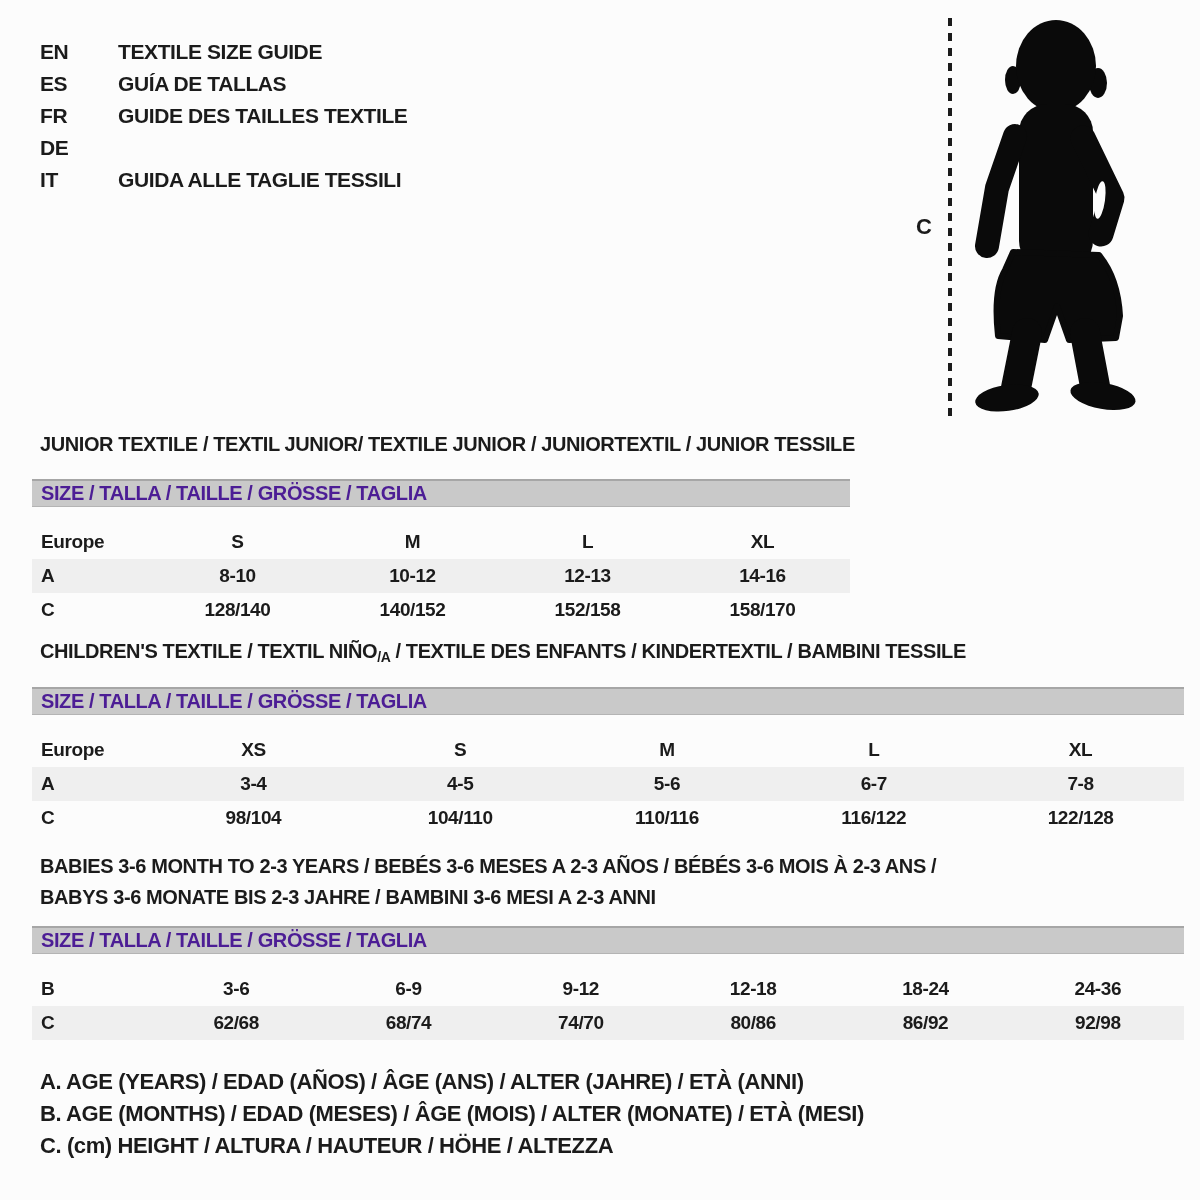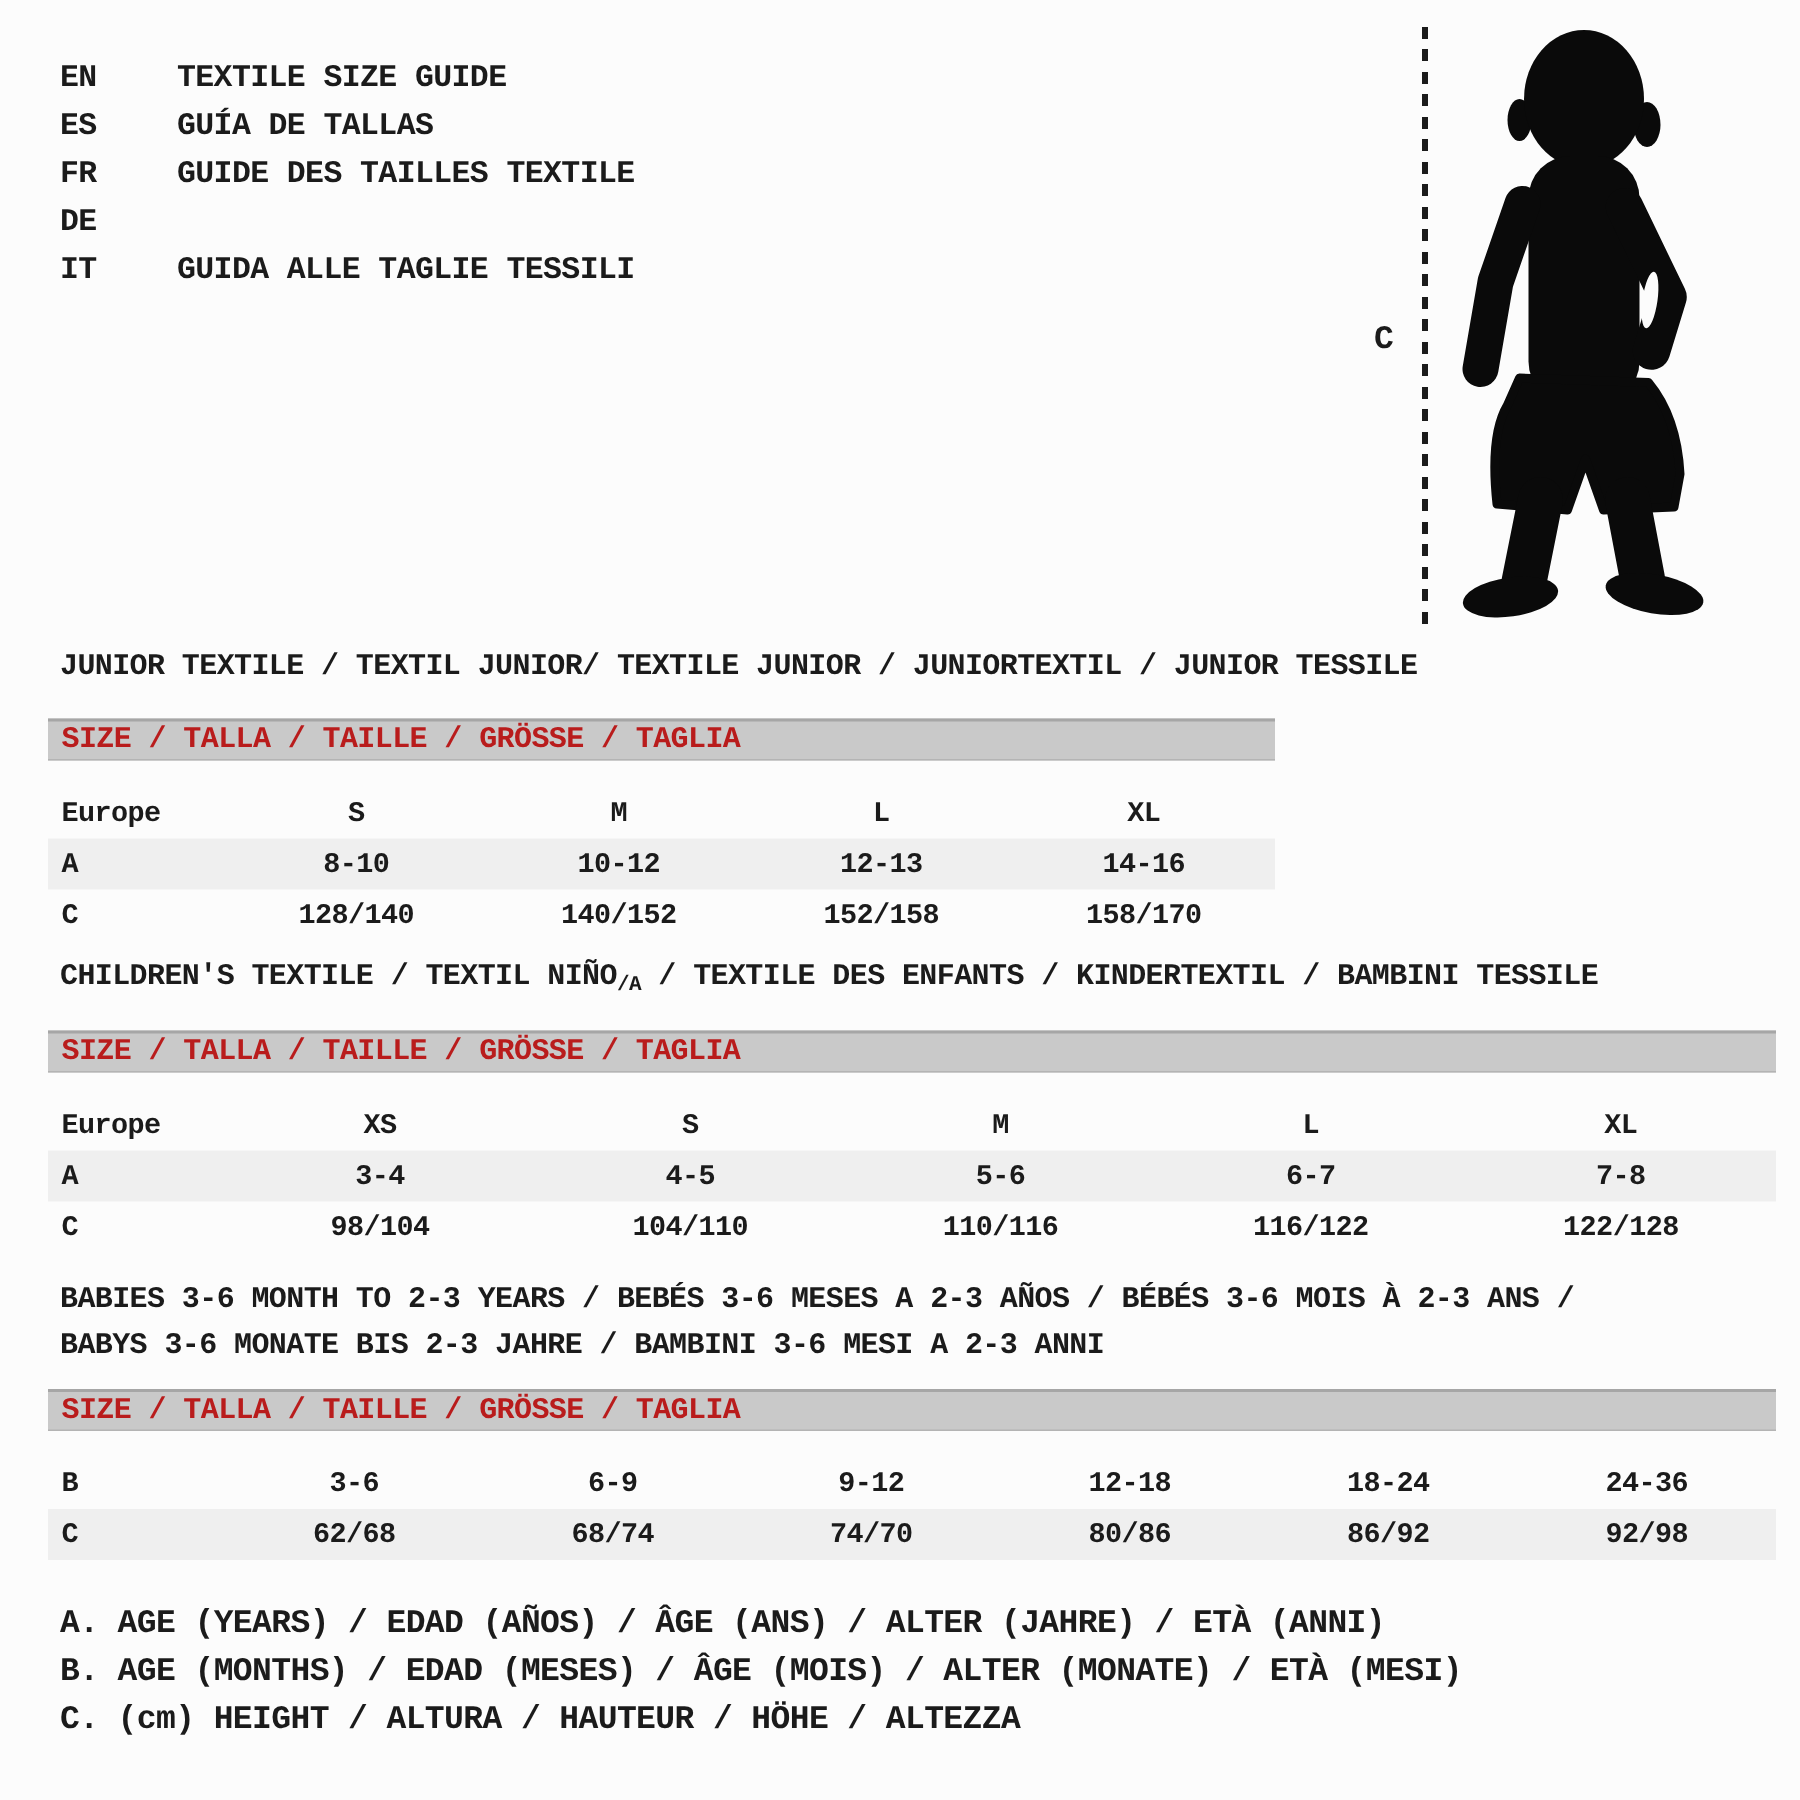--- a/index.html
+++ b/index.html
@@ -9,21 +9,21 @@
     --row-alt-bg:#efefef;
     --silhouette:#0a0a0a;
   }
   *{margin:0;padding:0;box-sizing:border-box;}
   html,body{background:#e9e9e9;}
   .page{
     position:relative;
     width:1200px;height:1200px;
     background:var(--page-bg);
     color:var(--ink);
-    font-family:Liberation Mono, monospace;
+    font-family:Liberation Sans, sans-serif;
     font-weight:700;
     letter-spacing:-0.4px;
     overflow:hidden;
   }
 
   
   .lang-block{position:absolute;left:40px;top:36px;}
   .lang-row{display:flex;height:32px;align-items:center;font-size:21px;}
   .lang-code{width:78px;}
   .lang-label{white-space:nowrap;}
@@ -39,21 +39,21 @@
   
   .sec-title{position:absolute;font-size:20px;white-space:nowrap;}
   .sec-title .subscript{font-size:14px;vertical-align:-4px;}
   .sec-title-2line{line-height:31px;}
 
   .size-table{position:absolute;}
   .size-bar{
     height:28px;display:flex;align-items:center;
     background:var(--bar-bg);
     border-top:2px solid #a6a6a6;border-bottom:1px solid #b4b4b4;
-    padding-left:9px;font-size:20px;color:#b91c1c;white-space:nowrap;
+    padding-left:9px;font-size:20px;color:#4c1d95;white-space:nowrap;
   }
   .t-rows{margin-top:18px;}
   .t-row{display:flex;height:34px;align-items:center;font-size:19px;}
   .t-rows .t-row:nth-child(2n){background:var(--row-alt-bg);}
   .t-label{width:118px;padding-left:9px;}
   .t-cell{flex:1;text-align:center;}
 
   
   .legend{position:absolute;left:40px;top:1066px;font-size:22px;}
   .legend-line{height:32px;display:flex;align-items:center;white-space:nowrap;}

